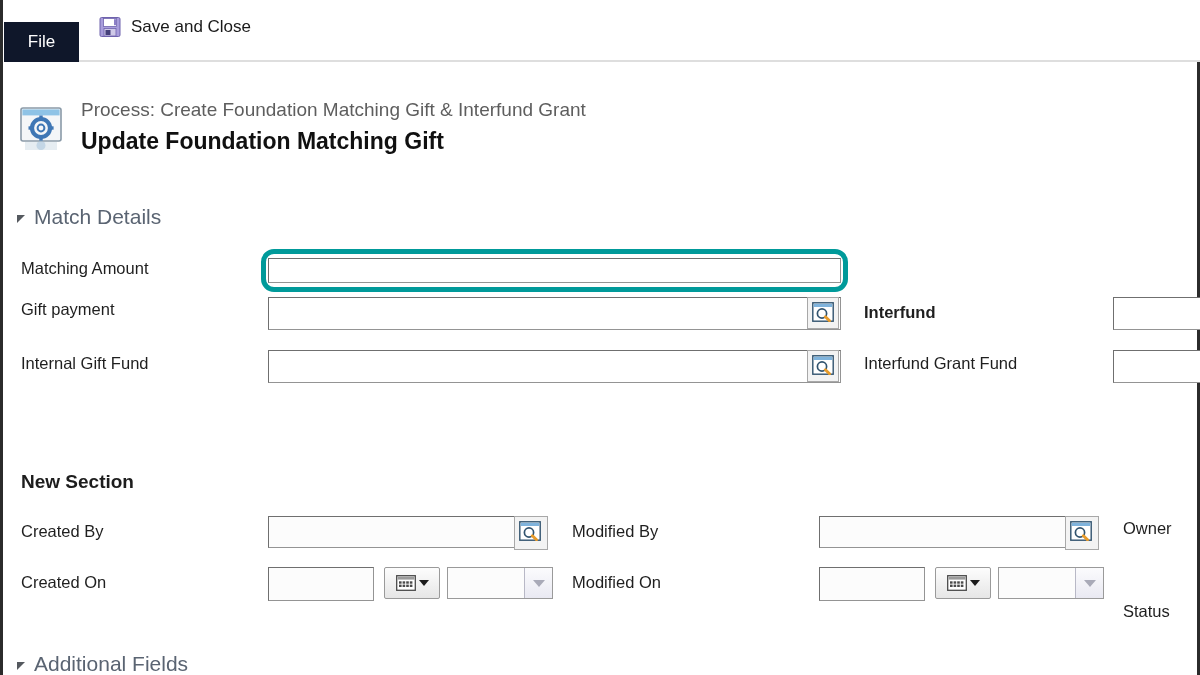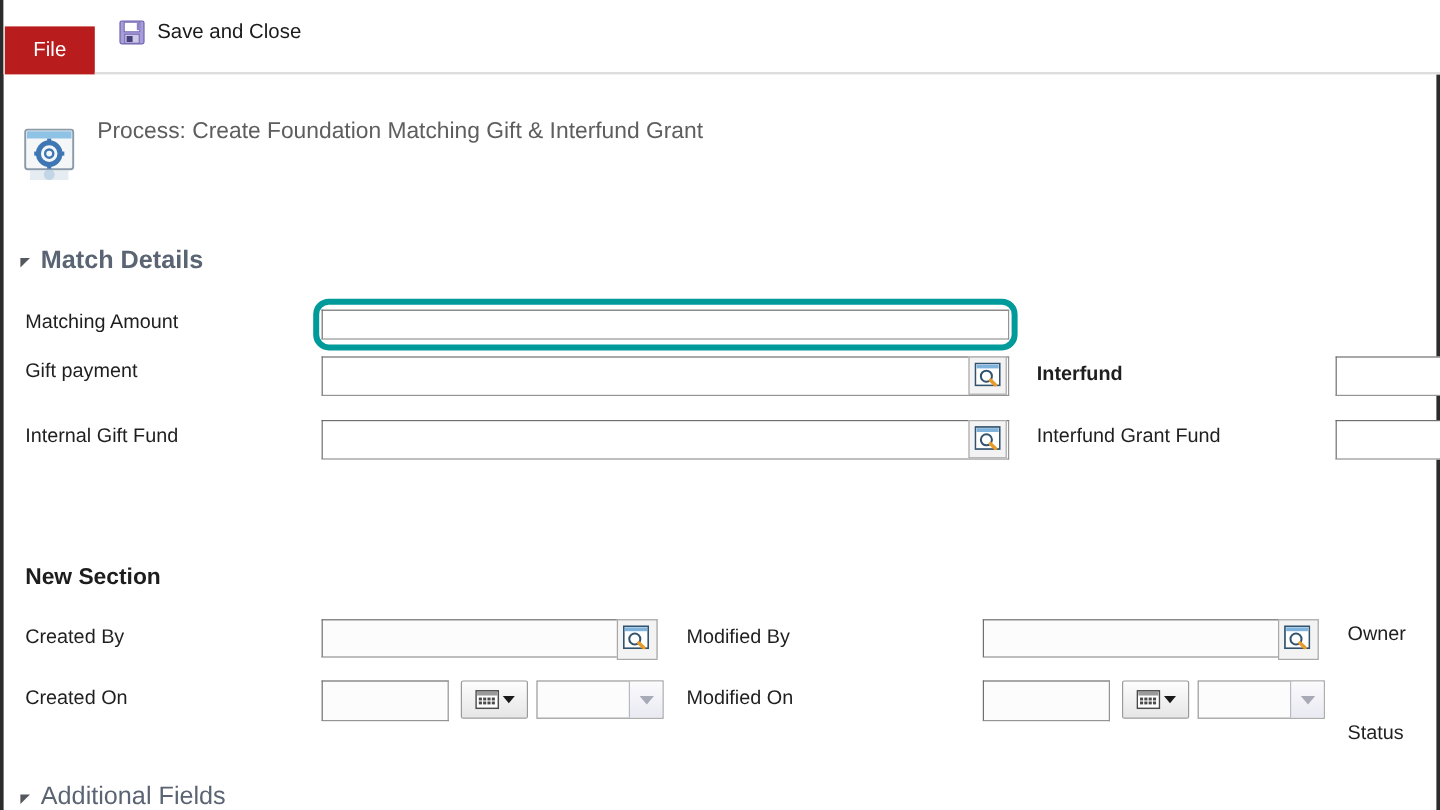--- a/index.html
+++ b/index.html
@@ -19,21 +19,21 @@
 
   
   .ribbon {
     position: absolute; left: 0; top: 0;
     width: 1197px; height: 62px;
     background: #ffffff;
   }
   .file-tab {
     position: absolute; left: 1px; top: 22px;
     width: 75px; height: 40px;
-    background: #b91c1c;
+    background: #0f172a;
     color: #ffffff;
     font-size: 17px;
     display: flex; align-items: center; justify-content: center;
     cursor: pointer;
   }
   .qat-save {
     position: absolute; left: 96px; top: 12px;
     height: 30px;
     display: flex; align-items: center; gap: 10px;
     cursor: pointer;
@@ -198,23 +198,24 @@
           <rect x="22.3" y="9.5" width="3.4" height="4.6"></rect>
           <rect x="22.3" y="30" width="3.4" height="4.6"></rect>
           <rect x="11.5" y="20.3" width="4.6" height="3.4"></rect>
           <rect x="32" y="20.3" width="4.6" height="3.4"></rect>
         </g>
         <rect x="8" y="36" width="32" height="8" fill="#c7d6e2" opacity="0.45"></rect>
         <circle cx="24" cy="39.5" r="4.5" fill="#9fc0da" opacity="0.5"></circle>
       </svg>
     </span>
     <div class="proc-line">Process: Create Foundation Matching Gift &amp; Interfund Grant</div>
-  </div>
-
-  <div class="sec-header" style="left:14px; top:205px;font-weight:bold;">
+    <div class="proc-title">Update Foundation Matching Gift</div>
+  </div>
+
+  <div class="sec-header" style="left:14px; top:205px;">
     <span class="tri"></span>
     <span class="sec-title">Match Details</span>
   </div>
 
   <div class="fld-label" style="left:18px; top:259px;">Matching Amount</div>
   <input class="txt" style="left: 265px; top: 258px; width: 573px; height: 25px;" type="text" value="">
   <div class="annot" style="left:258px; top:249px; width:587px; height:43px;"></div>
 
   <div class="fld-label" style="left:18px; top:300px;">Gift payment</div>
   <input class="txt" style="left: 265px; top: 297px; width: 573px; height: 33px;" type="text" value="">

